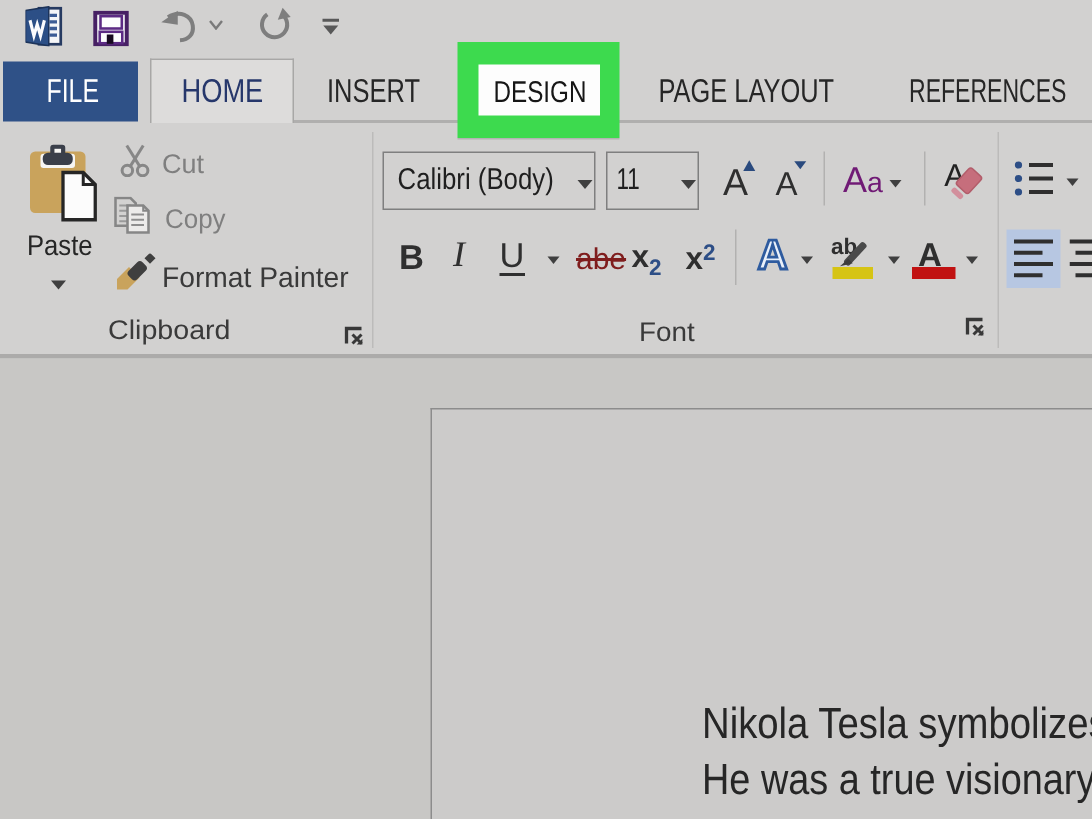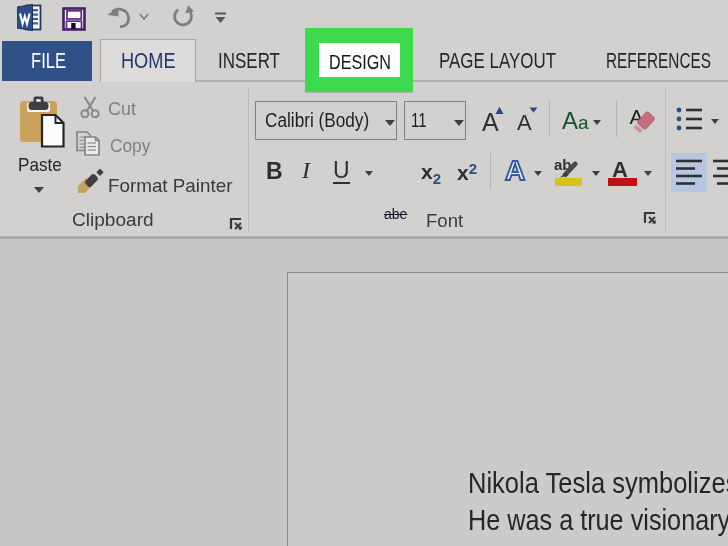--- a/index.html
+++ b/index.html
@@ -143,21 +143,21 @@
 <svg class="abs" style="left:495px;top:106px;" width="9" height="9" viewBox="0 0 9 9">
     <path d="M0.5,8 L4.5,0.8 L8.5,8 Z" fill="#2a4a7e"></path>
   </svg>
 <div class="abs" style="left:517px;top:112px;font-size:22px;line-height:22px;color:#2f2f2f;">A</div>
 <svg class="abs" style="left:529px;top:107px;" width="9" height="6" viewBox="0 0 9 6">
     <path d="M0.5,0.5 L8.5,0.5 L4.5,5.8 Z" fill="#2a4a7e"></path>
   </svg>
 
 <div class="abs" style="left:549px;top:101px;width:1px;height:36px;background:#b2b1b0;"></div>
 
-<div class="abs" style="left:562px;top:109px;font-size:24px;line-height:24px;color:#14532d;">A<span style="font-size:19px;">a</span></div>
+<div class="abs" style="left:562px;top:109px;font-size:24px;line-height:24px;color:#701a75;">A<span style="font-size:19px;">a</span></div>
 <svg class="abs" style="left:592px;top:119px;" width="10" height="7" viewBox="0 0 10 7">
     <path d="M1,1 L5,6 L9,1 Z" fill="#3f3f3f"></path>
   </svg>
 
 <div class="abs" style="left:616px;top:101px;width:1px;height:36px;background:#b2b1b0;"></div>
 
 <svg class="abs" style="left:628px;top:104px;" width="30" height="30" viewBox="0 0 30 30">
   <text x="1.5" y="20" font-size="21" fill="#222" font-family="Liberation Sans">A</text>
   <rect x="-5.5" y="-7.5" width="11" height="15" rx="2" fill="#c66e7c" stroke="#b25d6a" stroke-width="1" transform="translate(18,16.5) rotate(43)"></rect>
   <rect x="-4.5" y="-1.9" width="9" height="3.8" rx="1.4" fill="#d28f9c" transform="translate(10.2,24.9) rotate(43)"></rect>
@@ -174,21 +174,21 @@
 <svg class="abs" style="left:710px;top:118px;" width="10" height="7" viewBox="0 0 10 7">
     <path d="M1,1 L5,6 L9,1 Z" fill="#3f3f3f"></path>
   </svg>
 
 <div class="abs" style="left:266px;top:158px;font-size:23px;font-weight:bold;color:#2f2f2f;">B</div>
 <div class="abs" style="left:302px;top:157px;font-size:24px;font-style:italic;color:#2f2f2f;font-family:'Liberation Serif',serif;">I</div>
 <div class="abs" style="left:333px;top:158px;font-size:23px;color:#2f2f2f;border-bottom:2px solid #2f2f2f;line-height:24px;">U</div>
 <svg class="abs" style="left:364px;top:170px;" width="10" height="7" viewBox="0 0 10 7">
     <path d="M1,1 L5,6 L9,1 Z" fill="#3f3f3f"></path>
   </svg>
-<div class="abs" style="left:384px;top:162px;font-size:14px;color:#0f172a;text-decoration:line-through;margin-top:44px;">abe</div>
+<div class="abs" style="left:384px;top:162px;font-size:20px;color:#7f1d1d;text-decoration:line-through;">abe</div>
 <div class="abs" style="left:421px;top:160px;font-size:21px;font-weight:bold;color:#2f2f2f;">x<span style="font-size:15px;color:#2d4e86;vertical-align:-5px;">2</span></div>
 <div class="abs" style="left:457px;top:160px;font-size:21px;font-weight:bold;color:#2f2f2f;">x<span style="font-size:15px;color:#2d4e86;vertical-align:6px;">2</span></div>
 <div class="abs" style="left:490px;top:153px;width:1px;height:37px;background:#b2b1b0;"></div>
 
 <svg class="abs" style="left:503px;top:155px;" width="26" height="28" viewBox="0 0 26 28">
   <text x="2" y="24.5" font-size="28" font-weight="bold" fill="#e9f0fa" stroke="#2e5b9f" stroke-width="1.9" font-family="Liberation Sans">A</text>
 </svg>
 <svg class="abs" style="left:533px;top:170px;" width="10" height="7" viewBox="0 0 10 7">
     <path d="M1,1 L5,6 L9,1 Z" fill="#3f3f3f"></path>
   </svg>

